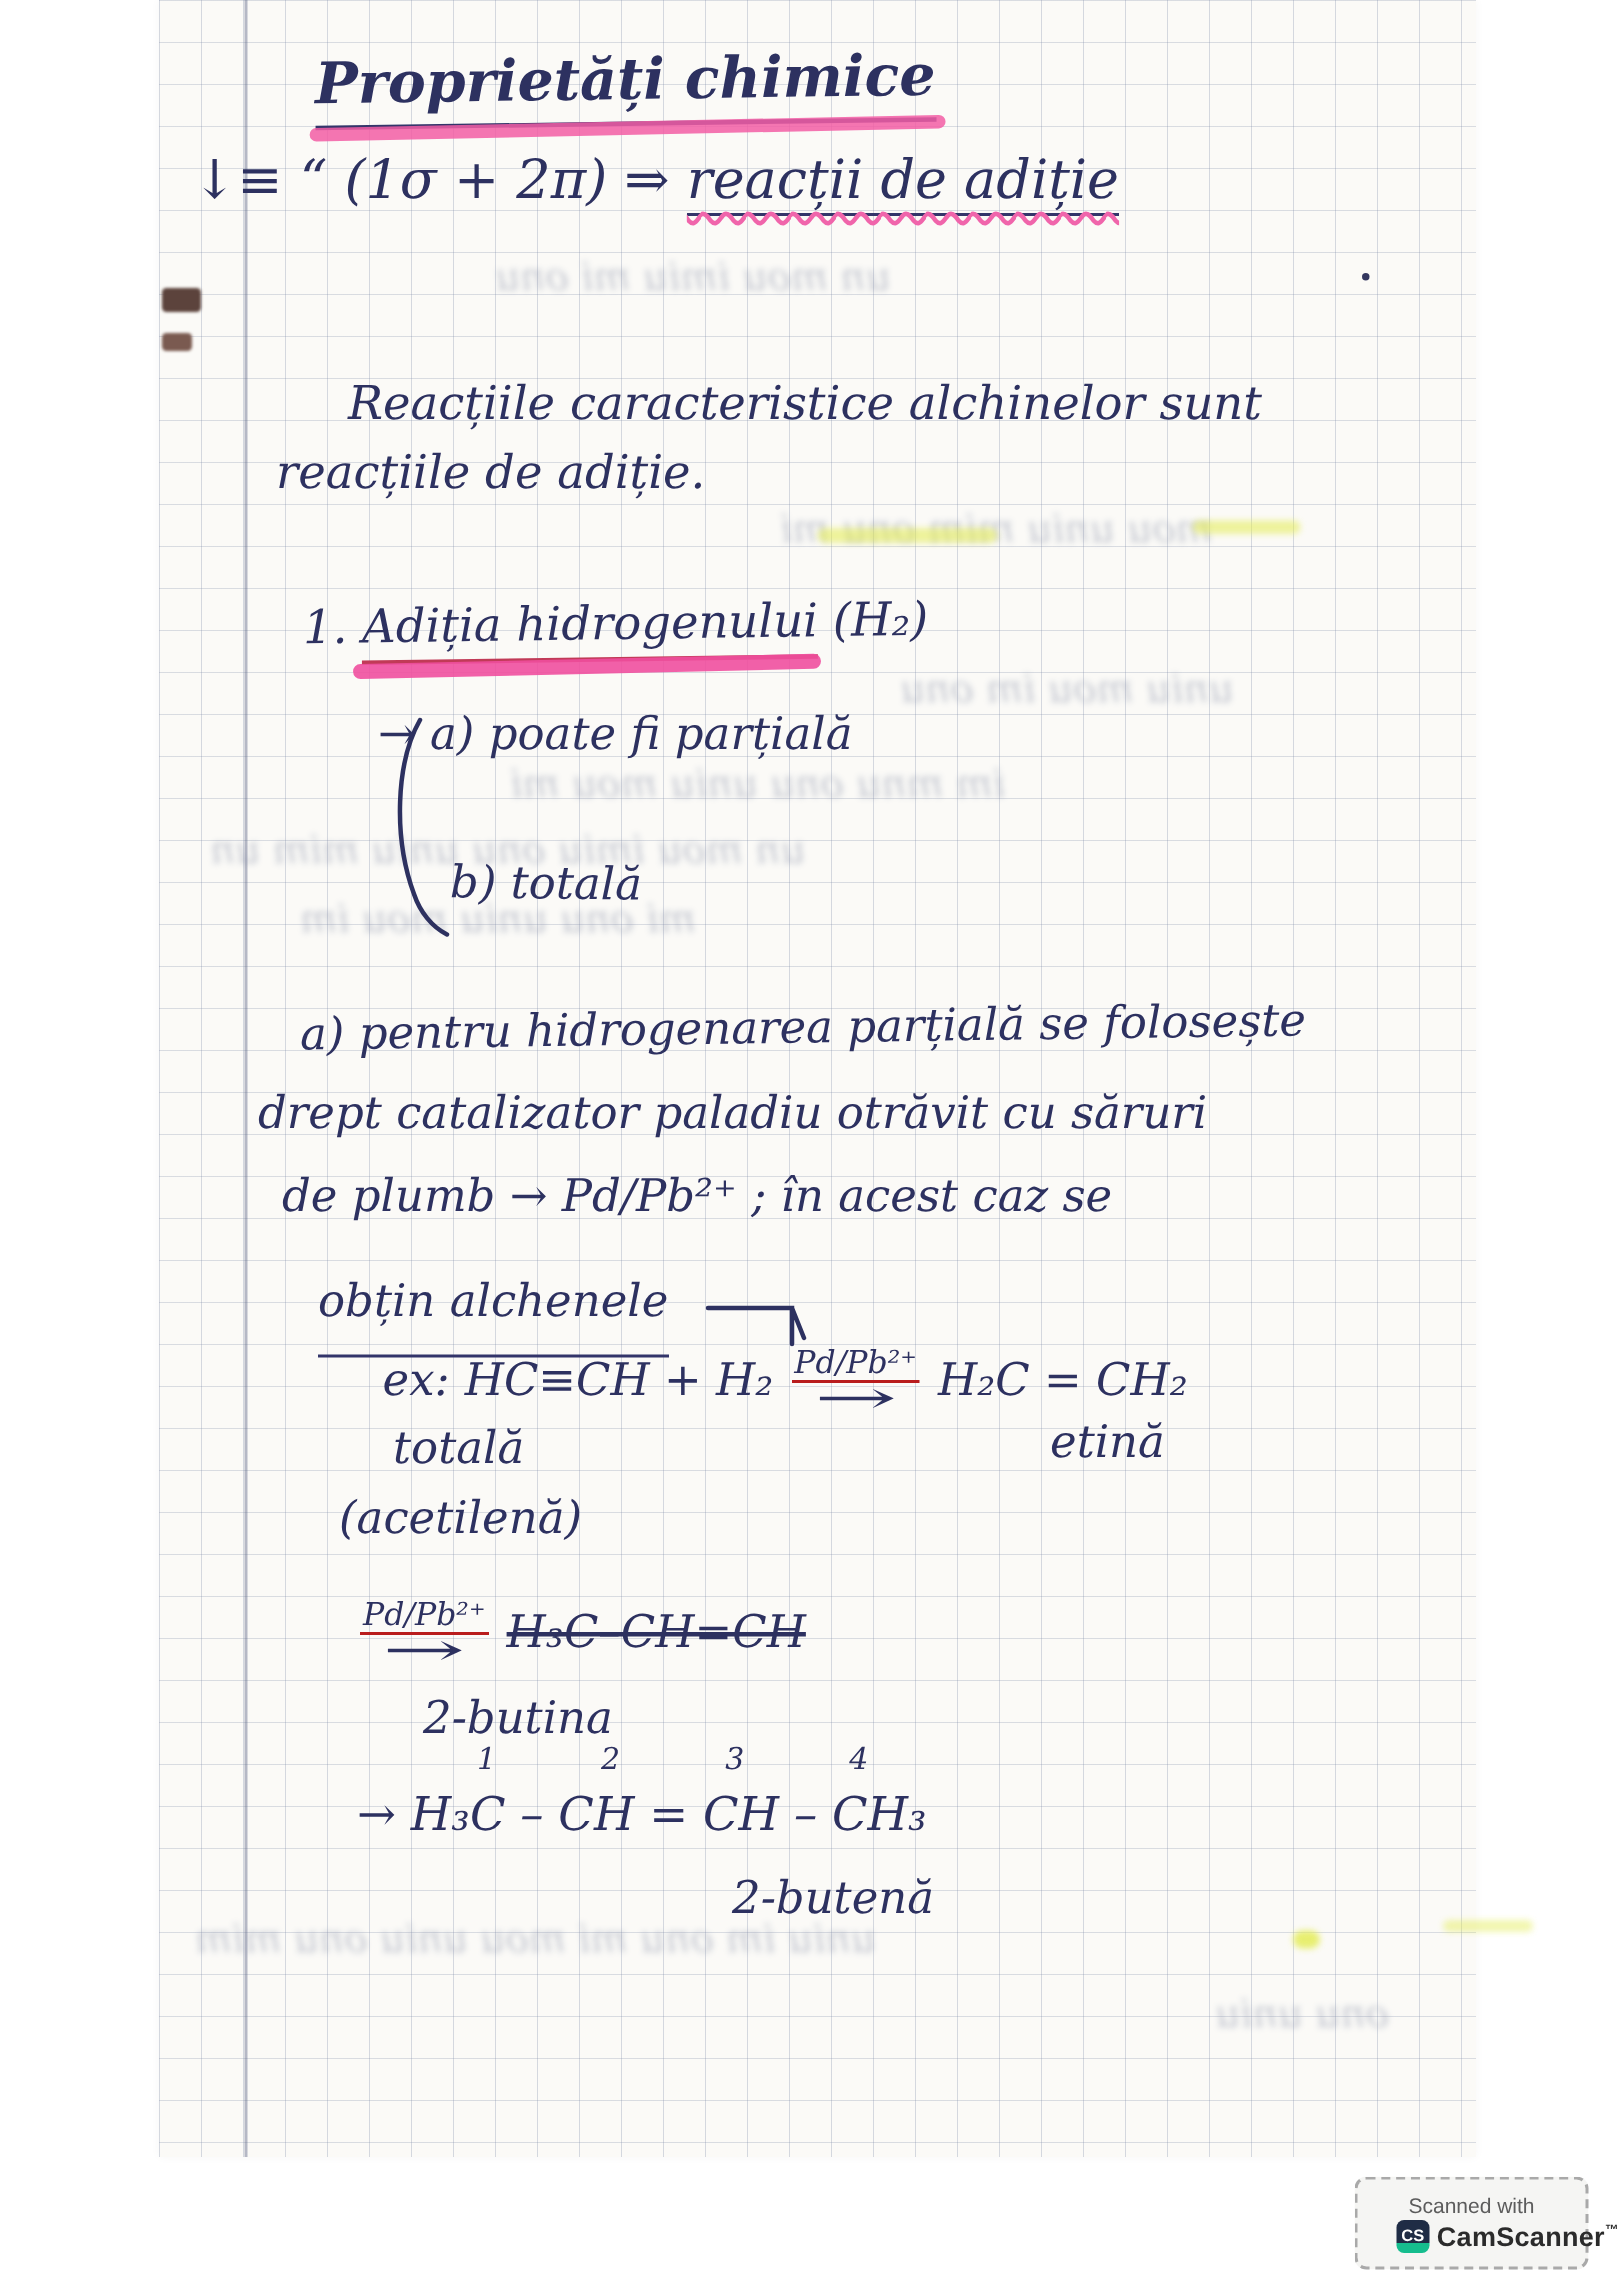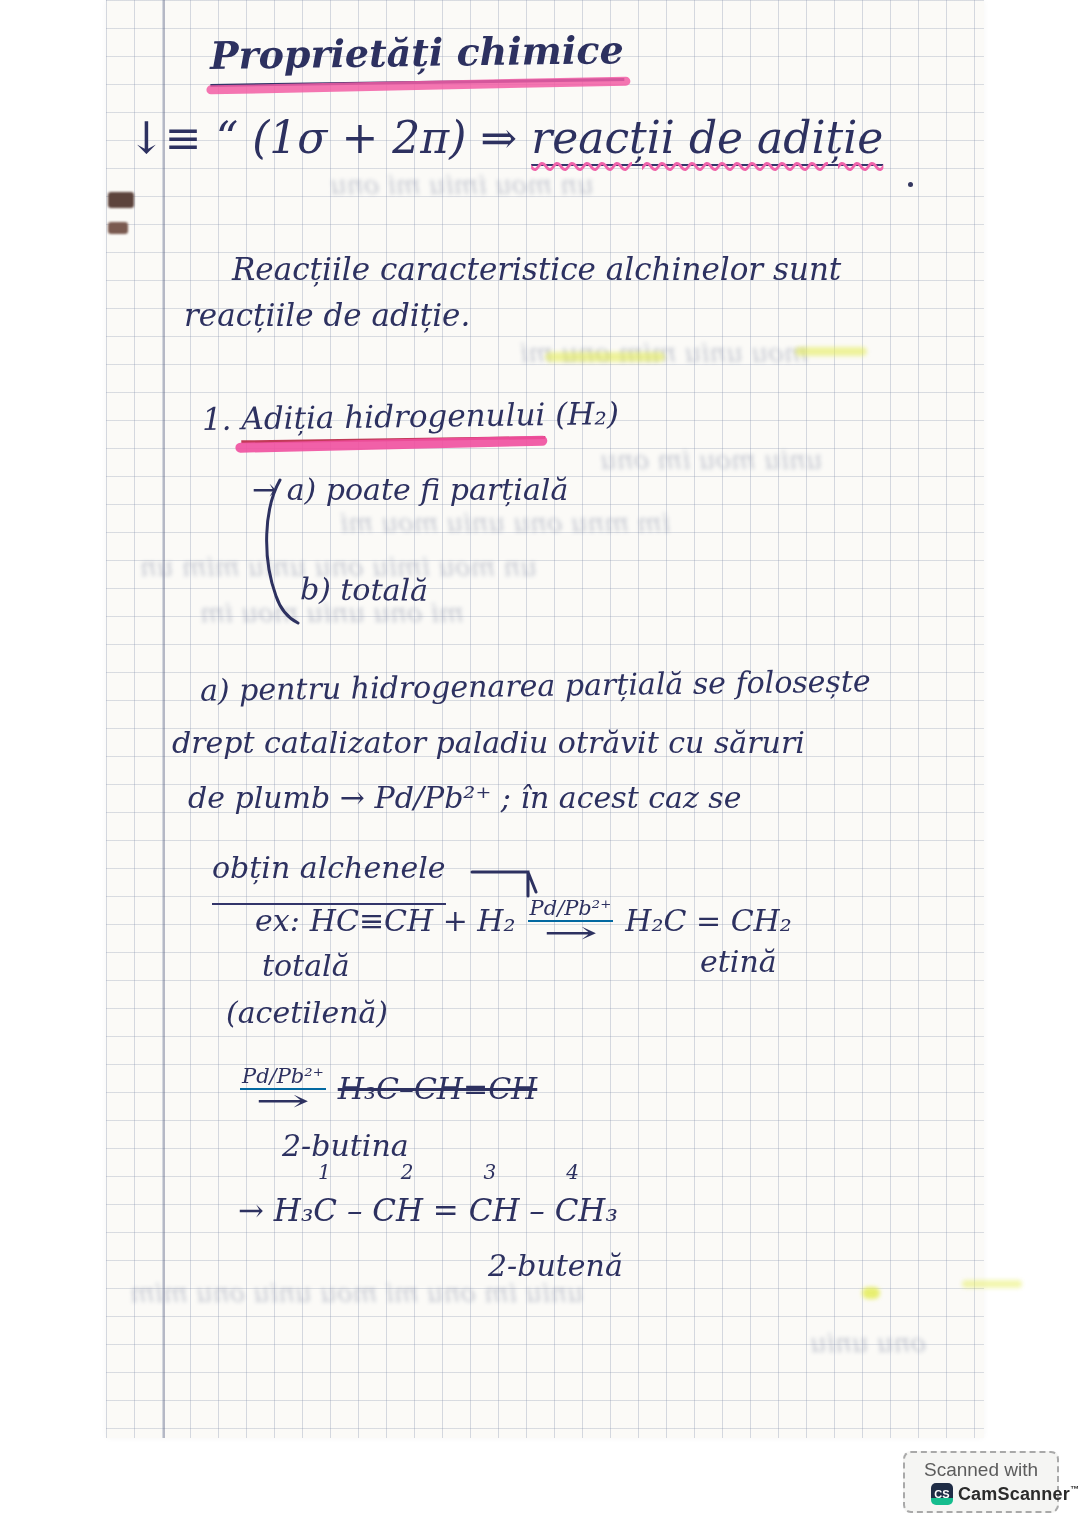--- a/index.html
+++ b/index.html
@@ -36,38 +36,38 @@
                  background:#ef4f9e;opacity:.9;border-radius:6px;transform:rotate(-.5deg);}
   
   .wavy-u{border-bottom:2.5px solid #33356a;padding-bottom:1px;
           text-decoration:underline wavy #f065ab 2.5px;text-underline-offset:9px;}
   .plain-u{border-bottom:2.5px solid #33356a;padding-bottom:18px;}
   .struck{text-decoration:line-through;text-decoration-thickness:2.5px;}
 
   
   .rxn{display:flex;align-items:center;gap:10px;}
   .over-arrow{display:inline-flex;flex-direction:column;align-items:center;margin:0 2px;}
-  .over-arrow .cat{font-size:21px;font-style:italic;color:#2d3160;border-bottom:2px solid #0369a1;
+  .over-arrow .cat{font-size:21px;font-style:italic;color:#2d3160;border-bottom:2px solid #b91c1c;
                    padding:0 2px 1px 2px;line-height:1;}
   .over-arrow .shaft{font-size:30px;line-height:.7;transform:scaleX(2.2);transform-origin:center;}
 
   
   .ghost{position:absolute;font-style:italic;color:#868ca6;white-space:nowrap;
          filter:blur(2px);opacity:.48;transform:scaleX(-1);font-size:26px;
          font-family:"DejaVu Serif","Liberation Serif",serif;}
   .smudge{position:absolute;background:#e3ec4f;opacity:.55;border-radius:8px;filter:blur(2px);}
 
   .brace-svg{position:absolute;}
 
   
   .cs-badge{position:absolute;left:903px;top:1451px;width:152px;height:58px;
             background:#f5f5f3;border:2px dashed #a9a9a9;border-radius:8px;
             display:flex;flex-direction:column;align-items:center;justify-content:center;gap:2px;
             font-family:"Liberation Sans","DejaVu Sans",sans-serif;}
-  .cs-line1{font-size:19px;color:#5c5c5c;text-align:right;}
+  .cs-line1{font-size:14px;color:#5c5c5c;text-align:right;}
   .cs-line2{display:flex;align-items:center;gap:5px;margin-left:48px;}
   .cs-logo{width:22px;height:22px;border-radius:5px;
            background:linear-gradient(180deg,#1f2c45 0%,#1f2c45 70%,#16bd8e 70%,#16bd8e 100%);
            color:#ffffff;font-size:11px;font-weight:bold;display:flex;align-items:center;justify-content:center;}
   .cs-name{font-size:18px;color:#2b2b2b;font-weight:bold;letter-spacing:.2px;}
   .cs-tm{font-size:9px;color:#2b2b2b;vertical-align:top;}
   .numbers{letter-spacing:70px;font-size:20px;}
 </style>
 </head>
 <body>
@@ -91,21 +91,21 @@
 
   <div class="smudge" style="left:545px;top:352px;width:120px;height:10px;"></div>
   <div class="smudge" style="left:795px;top:347px;width:72px;height:9px;"></div>
   <div class="smudge" style="left:862px;top:1287px;width:18px;height:12px;opacity:.8;"></div>
   <div class="smudge" style="left:962px;top:1280px;width:60px;height:8px;opacity:.45;"></div>
 
   <div class="hw sz-title rot-l" style="left:210px;top:30px;">
     <span class="hl-title">Proprietăți chimice</span>
   </div>
 
-  <div class="hw sz-body" style="left:128px;top:112px;font-size:44px;">
+  <div class="hw sz-body" style="left:128px;top:100px;font-size:36px;">
     <span>↓≡ “ (1σ + 2π) ⇒</span>
     <span class="wavy-u">reacții de adiție</span>
   </div>
 
   <div class="hw sz-body" style="left:232px;top:240px;font-size:31px;margin-top:11px;">Reacțiile caracteristice alchinelor sunt</div>
   <div class="hw sz-body" style="left:184px;top:297px;font-size:31px;">reacțiile de adiție.</div>
 
   <div class="hw sz-body rot-l" style="left:202px;top:398px;font-size:31px;">
     <span>1.</span>
     <span class="hl-sec">Adiția hidrogenului</span>

